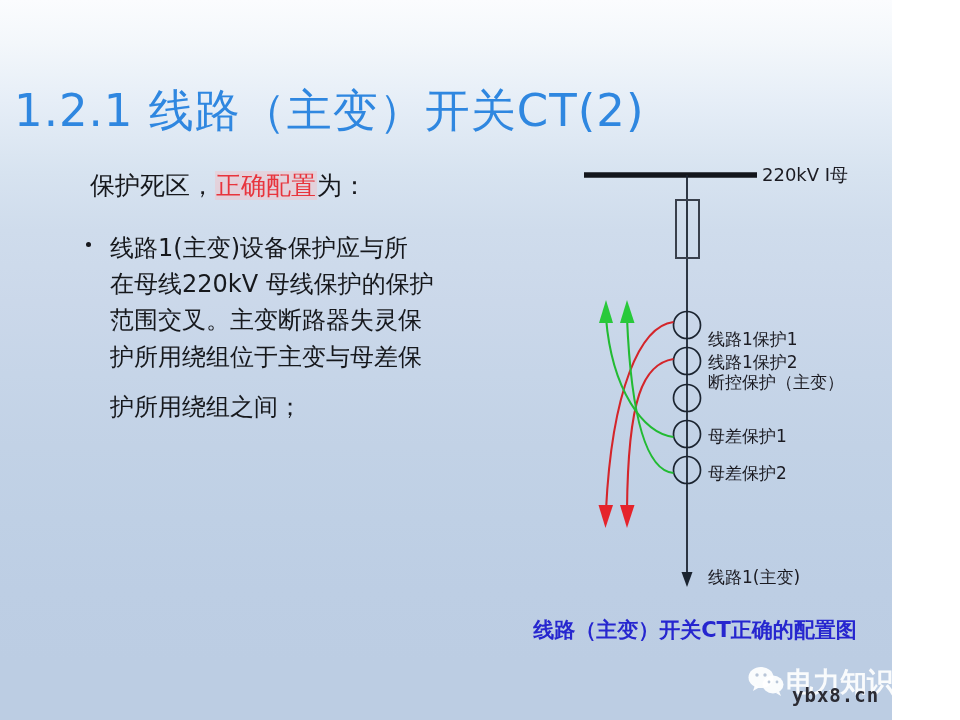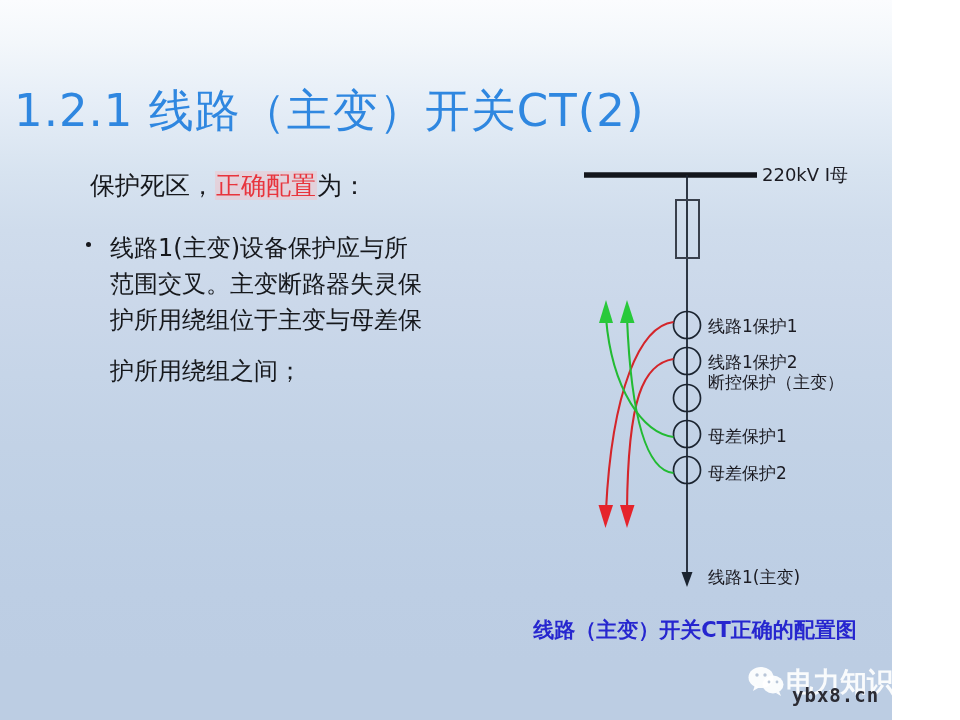--- a/index.html
+++ b/index.html
@@ -107,21 +107,21 @@
     top: 0;
   }
   .dlabel {
     position: absolute;
     font-size: 17px;
     color: #1b1b22;
     white-space: nowrap;
     font-family: "DejaVu Sans", "Liberation Sans", sans-serif;
   }
   #bus-label  { left: 282px; top: 23px; font-size: 18px; }
-  #ct-l1 { left: 228px; top: 175px; }
+  #ct-l1 { left: 228px; top: 188px; }
   #ct-l2 { left: 228px; top: 211px; }
   #ct-l3 { left: 228px; top: 231px; }
   #ct-l4 { left: 228px; top: 285px; }
   #ct-l5 { left: 228px; top: 322px; }
   #out-label { left: 228px; top: 426px; }
 
   #caption {
     position: absolute;
     left: 495px;
     top: 616px;
@@ -179,20 +179,21 @@
 
   <div id="body-text">
 
     <div class="para1">
       <span class="l2"><span>保护死区，</span><span class="hl-red">正确配置</span><span>为：</span></span>
     </div>
 
     <div class="bullet-block">
       <span class="bullet-dot"></span>
       <span class="ln">线路1(主变)设备保护应与所</span>
+      <span class="ln">在母线220kV 母线保护的保护</span>
       <span class="ln">范围交叉。主变断路器失灵保</span>
       <span class="ln">护所用绕组位于主变与母差保</span>
       <span class="ln last">护所用绕组之间；</span>
     </div>
 
   </div>
 
   <div id="diagram">
     <svg width="480" height="510" viewBox="0 0 480 510">
 

